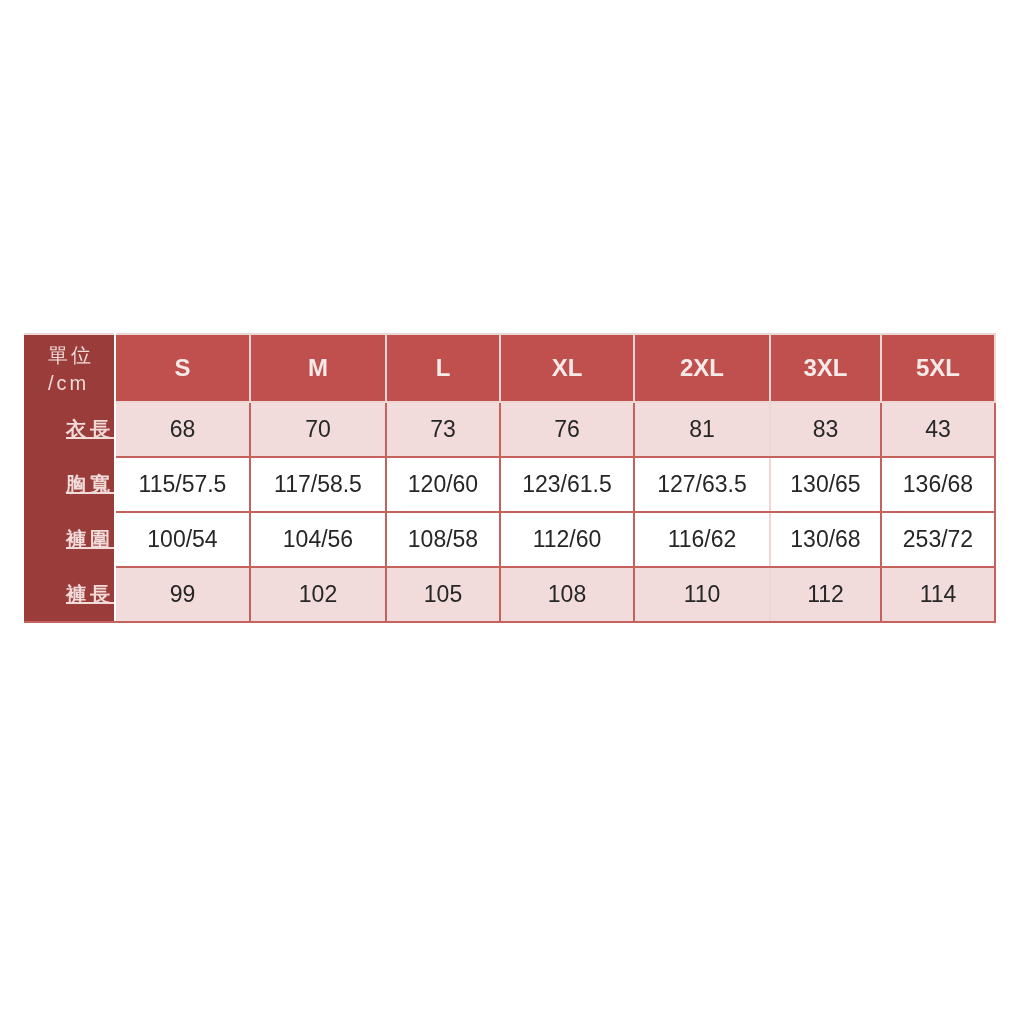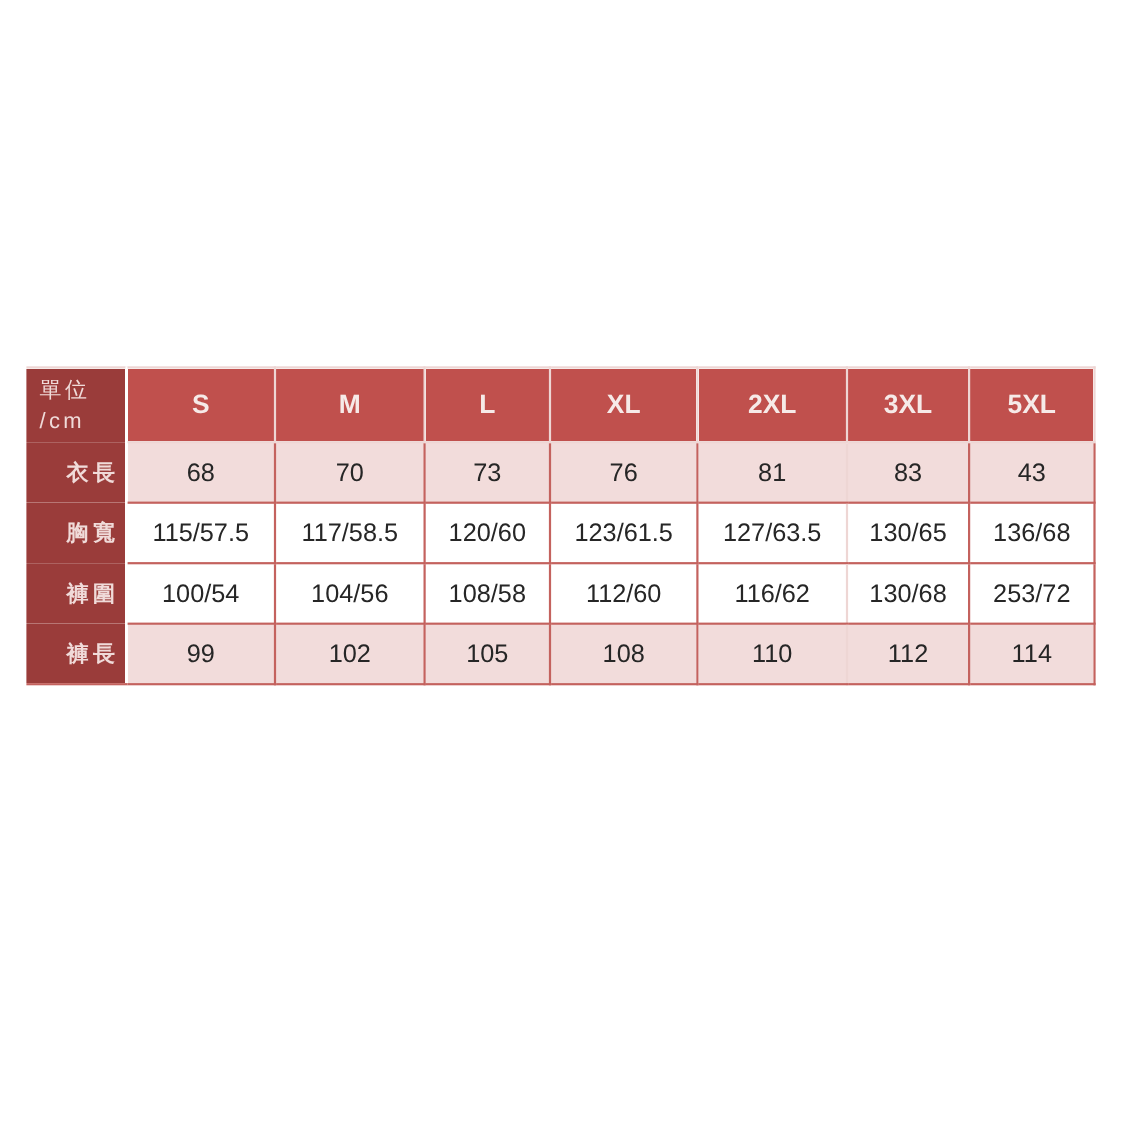--- a/index.html
+++ b/index.html
@@ -24,38 +24,39 @@
   table{border-collapse:collapse;table-layout:fixed;}
   th,td{padding:0;margin:0;vertical-align:middle;overflow:hidden;}
   tr.header-row{height:68px;}
   tr.data-row{height:55px;}
 
   .unit-cell{
     background:var(--label-column-bg);
     color:var(--label-text);
     text-align:left;
     font-size:20px;font-weight:normal;line-height:28px;
-    padding-left:12px;letter-spacing:3px;
+    padding-left:24px;letter-spacing:3px;
     border-top:2px solid var(--border-light);
     border-right:2px solid var(--label-sep);
   }
   .size-th{
     background:var(--header-bg);
     color:var(--header-text);
     font-size:24px;font-weight:bold;text-align:center;
     border-top:2px solid var(--border-light);
     border-right:2px solid var(--border-light);
     border-bottom:2px solid var(--border-light);
   }
   .row-label{
     background:var(--label-column-bg);
     color:var(--label-text);
-    text-align:center;font-size:20px;letter-spacing:4px;
+    text-align:right;font-size:20px;letter-spacing:4px;
     padding-left:31px;
     border-right:2px solid var(--label-sep);
+    text-decoration:underline;
   }
   .row-label.last{border-bottom:2px solid var(--border-red);}
   .data-cell{
     font-size:23px;color:var(--data-text);text-align:center;
     border-right:2px solid var(--border-red);
     border-bottom:2px solid var(--border-red);
   }
   .data-cell.light-right{border-right-color:var(--border-light);}
   tr.band-pink .data-cell{background:var(--band-pink);}
   tr.band-white .data-cell{background:var(--band-white);margin-top:36px;}

